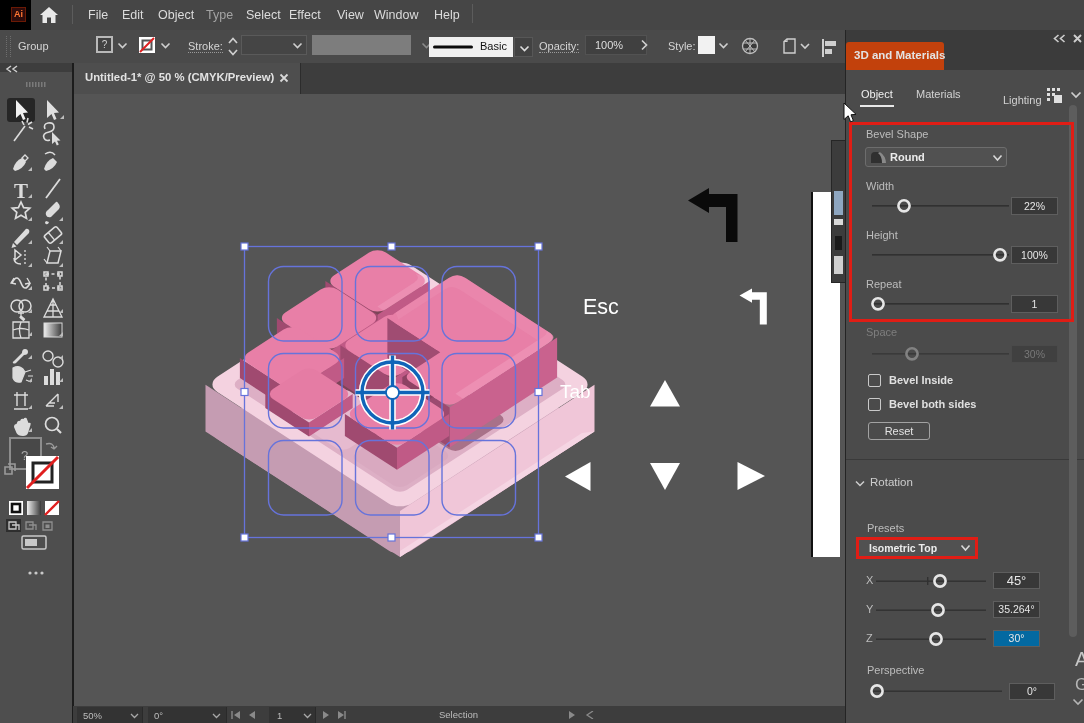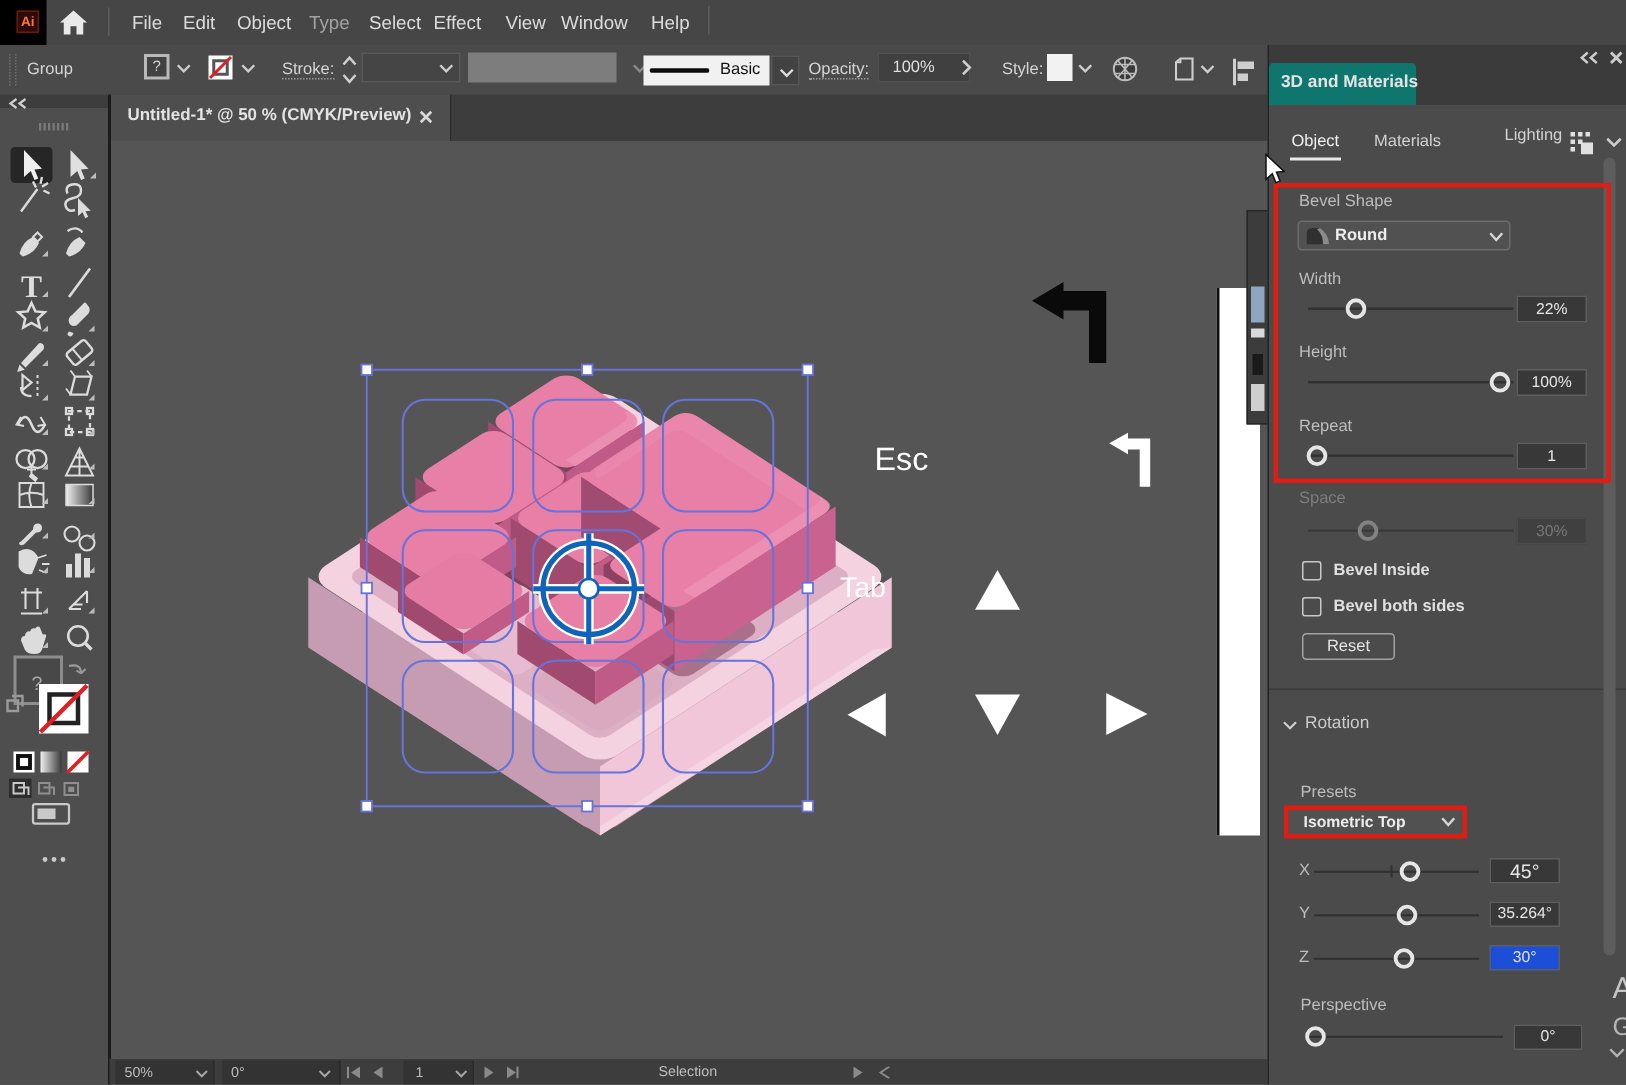--- a/index.html
+++ b/index.html
@@ -441,28 +441,28 @@
 
 <div class="ab" id="rpanel" style="left:845px;top:30px;width:239px;height:693px;background:#4b4b4b;border-left:1px solid #242424;box-sizing:border-box;">
 
   <div class="ab" style="left:0;top:0;width:239px;height:40px;background:#3b3b3b;"></div>
   <svg class="ab" style="left:207px;top:4px;" width="13" height="9" viewBox="0 0 13 9">
     <path d="M5.5 1 L1.5 4.5 L5.5 8 M11.5 1 L7.5 4.5 L11.5 8" stroke="#cdcdcd" stroke-width="1.6" fill="none"></path>
   </svg>
   <svg class="ab" style="left:227px;top:4px;" width="9" height="9" viewBox="0 0 9 9">
     <path d="M1 1 L8 8 M8 1 L1 8" stroke="#cdcdcd" stroke-width="1.9"></path>
   </svg>
-  <div class="ab" style="left:0;top:12px;width:98px;height:28px;background:#0f766e;border-radius:3px 3px 0 0;">
+  <div class="ab" style="left:0;top:12px;width:98px;height:28px;background:#c2410c;border-radius:3px 3px 0 0;">
     <div class="txt" style="left:8px;top:7px;font-size:11.5px;font-weight:bold;color:#e3e3e3;">3D and Materials</div>
   </div>
 
   <div class="txt" style="left:15px;top:58px;font-size:11px;color:#f0f0f0;">Object</div>
   <div class="ab" style="left:14px;top:75px;width:34px;height:1.5px;background:#e8e8e8;"></div>
   <div class="txt" style="left:70px;top:58px;font-size:11px;color:#d2d2d2;">Materials</div>
-  <div class="txt" style="left:132px;top:54px;font-size:11px;color:#d2d2d2;padding-left:25px;">Lighting</div>
+  <div class="txt" style="left:132px;top:64px;font-size:11px;color:#d2d2d2;padding-left:25px;">Lighting</div>
   <svg class="ab" style="left:200px;top:57px;" width="17" height="16" viewBox="0 0 17 16">
     <path d="M8 8 L16 8 L16 16 L8 16 Z" fill="#e0e0e0"></path>
     <g fill="#e0e0e0">
       <rect x="1" y="1" width="3" height="3"></rect>
         <rect x="6" y="1" width="3" height="3"></rect>
         <rect x="11" y="1" width="3" height="3"></rect>
       <rect x="1" y="6" width="3" height="3"></rect>
         <rect x="6" y="6" width="3" height="3"></rect>
       <rect x="1" y="11" width="3" height="3"></rect>
     </g>
@@ -556,21 +556,21 @@
     <circle cx="92" cy="11" r="5.6" fill="none" stroke="#e6e6e6" stroke-width="2.6"></circle>
   </svg>
   <div class="ab" style="left:147px;top:571px;width:47px;height:17px;background:#383838;border:1px solid #5e5e5e;box-sizing:border-box;
        font-size:10.5px;color:#e6e6e6;text-align:center;line-height:15px;">35.264°</div>
 
   <div class="txt" style="left:20px;top:602px;font-size:11px;color:#bdbdbd;">Z</div>
   <svg class="ab" style="left:0;top:598px;" width="239" height="22" viewBox="0 0 239 22">
     <rect x="30" y="10.5" width="110" height="1.4" fill="#313131"></rect>
     <circle cx="90" cy="11" r="5.6" fill="none" stroke="#e6e6e6" stroke-width="2.6"></circle>
   </svg>
-  <div class="ab" style="left:147px;top:600px;width:47px;height:17px;background:#1d4ed8;border:1px solid #5e5e5e;box-sizing:border-box;
+  <div class="ab" style="left:147px;top:600px;width:47px;height:17px;background:#0369a1;border:1px solid #5e5e5e;box-sizing:border-box;
        font-size:10.5px;color:#e6e6e6;text-align:center;line-height:15px;">30°</div>
 
   <div class="txt" style="left:21px;top:634px;font-size:11px;color:#bdbdbd;">Perspective</div>
   <svg class="ab" style="left:0;top:650px;" width="239" height="22" viewBox="0 0 239 22">
     <rect x="26" y="10.5" width="130" height="1.4" fill="#313131"></rect>
     <circle cx="31" cy="11" r="5.6" fill="none" stroke="#e6e6e6" stroke-width="2.6"></circle>
   </svg>
   <div class="ab" style="left:163px;top:653px;width:46px;height:17px;background:#383838;border:1px solid #5e5e5e;box-sizing:border-box;
        font-size:10.5px;color:#e6e6e6;text-align:center;line-height:15px;">0°</div>
 

